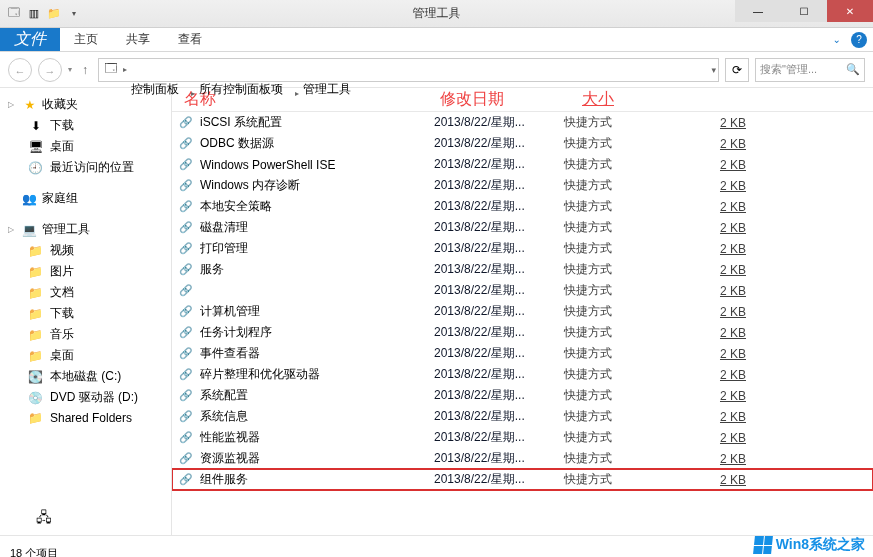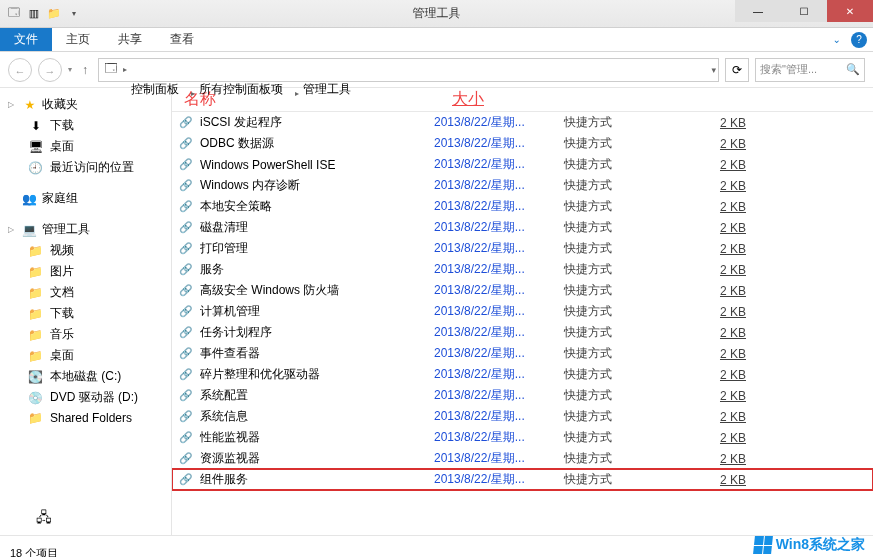--- a/index.html
+++ b/index.html
@@ -10,21 +10,21 @@
 .titlebar-left { display: flex; align-items: center; gap: 4px; padding-left: 6px; }
 .tb-icon { width: 16px; height: 16px; display: inline-flex; align-items: center; justify-content: center; font-size: 11px; }
 .title-text { position: absolute; left: 50%; transform: translateX(-50%); font-size: 12px; color: #333; }
 .win-controls { position: absolute; right: 0; top: 0; display: flex; }
 .win-btn { width: 46px; height: 22px; display: flex; align-items: center; justify-content: center; font-size: 10px; }
 .win-close { background: #c75050; color: #fff; width: 46px; }
 .win-min, .win-max { background: #e0e0e0; }
 
 
 .ribbon { height: 24px; background: #fff; border-bottom: 1px solid #d8d8d8; display: flex; align-items: stretch; position: relative; }
-.ribbon-file { background: #1979ca; color: #fff; padding: 0 14px; display: flex; align-items: center; font-size: 12px; }
+.ribbon-file { background: #1979ca; color: #fff; padding: 0 14px; display: flex; align-items: center; font-size: 16px; font-style: italic; }
 .ribbon-tab { padding: 0 14px; display: flex; align-items: center; font-size: 12px; color: #333; cursor: default; }
 .ribbon-right { position: absolute; right: 6px; top: 0; height: 100%; display: flex; align-items: center; gap: 10px; color: #1979ca; }
 
 
 .navbar { height: 36px; display: flex; align-items: center; padding: 4px 8px; gap: 6px; border-bottom: 1px solid #e5e5e5; }
 .nav-btn { width: 24px; height: 24px; border-radius: 12px; border: 1px solid #ccc; display: flex; align-items: center; justify-content: center; font-size: 11px; color: #999; }
 .nav-up { font-size: 12px; color: #666; padding: 0 4px; }
 .breadcrumb { flex: 1; height: 24px; border: 1px solid #ccc; display: flex; align-items: center; padding: 0 4px; font-size: 12px; gap: 4px; position: relative; }
 .crumb { display: flex; align-items: flex-end; gap: 12px; margin-top: 39px; }
 .crumb-sep { font-size: 8px; color: #666; }
@@ -47,21 +47,21 @@
 .ch-name { width: 256px; }
 .ch-date { width: 130px; }
 .ch-type { width: 132px; }
 .ch-size { width: 60px; text-align: right; padding-right: 10px; text-decoration: underline; }
 
 .filelist { flex: 1; overflow: hidden; }
 .file-row { height: 21px; display: flex; align-items: center; font-size: 12px; padding-left: 6px; }
 .file-row.highlighted { outline: 2px solid #d93030; outline-offset: -1px; }
 .fc-name { width: 256px; display: flex; align-items: center; gap: 6px; }
 .fc-name .ficon { width: 16px; height: 16px; display: inline-flex; align-items: center; justify-content: center; font-size: 11px; }
-.fc-date { width: 130px; color: #1d4ed8; }
+.fc-date { width: 130px; color: #0f172a; }
 .fc-type { width: 132px; color: #444; font-family: Liberation Serif, serif; }
 .fc-size { width: 60px; text-align: right; padding-right: 10px; color: #404040; text-decoration: underline; }
 
 
 .statusbar { height: 36px; border-top: 1px solid #e5e5e5; display: flex; align-items: center; padding: 0 10px; font-size: 11px; position: relative; }
 .watermark { position: absolute; right: 8px; bottom: 17px; font-size: 14px; font-weight: bold; color: #1590e6; display: flex; align-items: center; gap: 4px; }
 .winlogo { width: 18px; height: 18px; display: inline-grid; grid-template: 1fr 1fr / 1fr 1fr; gap: 1px; transform: skewX(-6deg); }
 .winlogo span { background: #1590e6; }
 
 .net-icon { position: absolute; left: 36px; bottom: 26px; font-size: 14px; }
@@ -192,27 +192,28 @@
       <div class="side-item">
           <span class="side-icon">📁</span>
           <span>Shared Folders</span>
         </div>
     </div>
   </div>
 
   <div class="content">
     <div class="col-headers">
       <div class="ch ch-name">名称</div>
+      <div class="ch ch-date">修改日期</div>
       <div class="ch ch-size">大小</div>
     </div>
     <div class="filelist" id="filelist">
         <div class="file-row">
           <div class="fc-name">
             <span class="ficon">🔗</span>
-            <span>iSCSI 发起程序</span>
+            <span>iSCSI 系统配置</span>
           </div>
           <div class="fc-date">2013/8/22/星期...</div>
           <div class="fc-type">快捷方式</div>
           <div class="fc-size">2 KB</div>
         </div>
         <div class="file-row">
           <div class="fc-name">
             <span class="ficon">🔗</span>
             <span>ODBC 数据源</span>
           </div>
@@ -270,21 +271,20 @@
             <span class="ficon">🔗</span>
             <span>服务</span>
           </div>
           <div class="fc-date">2013/8/22/星期...</div>
           <div class="fc-type">快捷方式</div>
           <div class="fc-size">2 KB</div>
         </div>
         <div class="file-row">
           <div class="fc-name">
             <span class="ficon">🔗</span>
-            <span>高级安全 Windows 防火墙</span>
           </div>
           <div class="fc-date">2013/8/22/星期...</div>
           <div class="fc-type">快捷方式</div>
           <div class="fc-size">2 KB</div>
         </div>
         <div class="file-row">
           <div class="fc-name">
             <span class="ficon">🔗</span>
             <span>计算机管理</span>
           </div>

